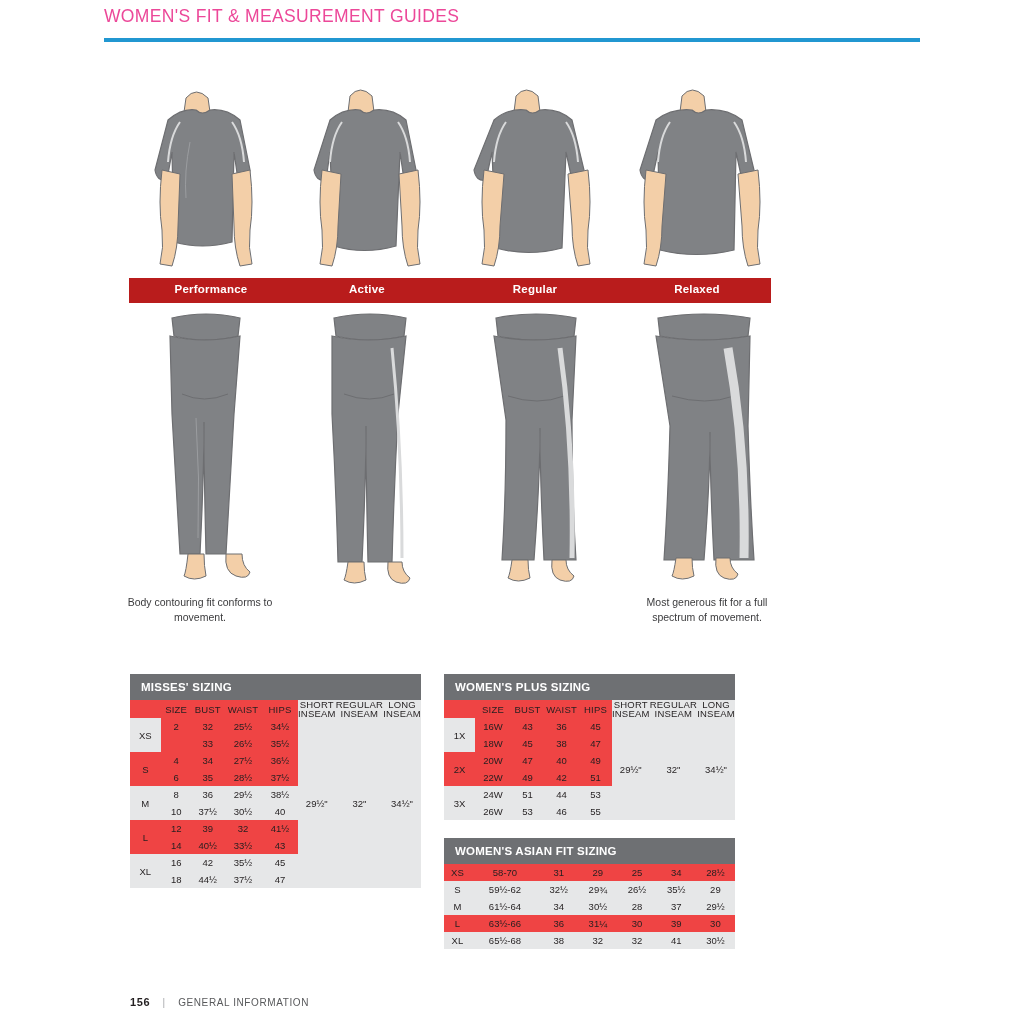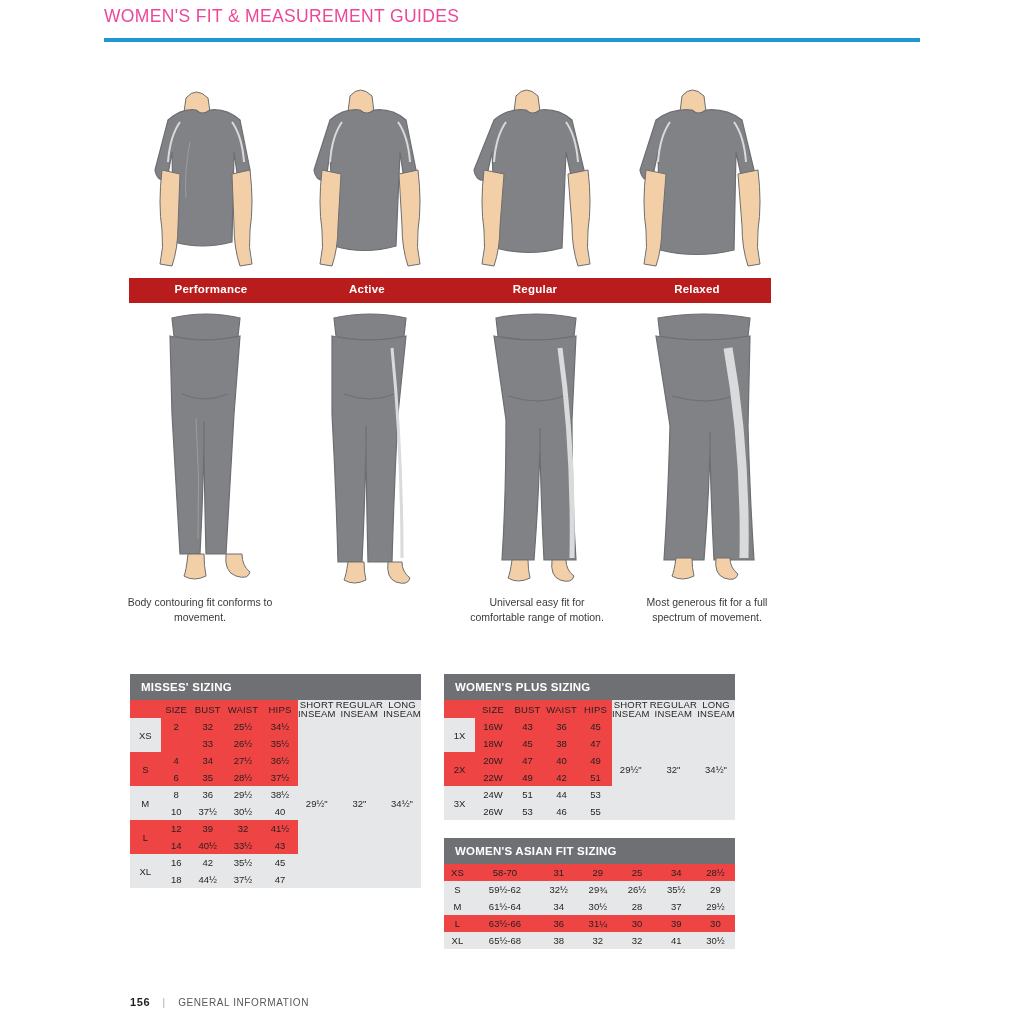--- a/index.html
+++ b/index.html
@@ -194,21 +194,20 @@
           <path d="M76 250 q-2 14 -4 18 q10 6 22 0 q-2 -8 -2 -18z" fill="#f3cfa8" stroke="#6d6e71" stroke-width="1"></path>
           <path d="M116 250 q-2 16 8 20 q12 4 14 -4 q-8 -6 -8 -16z" fill="#f3cfa8" stroke="#6d6e71" stroke-width="1"></path>
           <path d="M72 88 q34 10 62 0" fill="none" stroke="#6d6e71" stroke-width="1"></path>
           <path d="M128 40 q18 100 16 210" fill="none" stroke="#d9dadb" stroke-width="9"></path>
         </g>
       </svg>
     </div>
   </div>
 
   <div class="desc d0">Body contouring fit conforms to movement.</div>
-  <div class="desc d2">Universal easy fit for comfortable range of motion.</div>
   <div class="desc d3">Most generous fit for a full spectrum of movement.</div>
 </div>
 
 <div id="misses-table" class="tbl">
   <div class="cap">MISSES' SIZING</div>
   <table>
     <tbody>
         <tr>
       <th class="lbl-col"></th>
       <th style="width:33px">SIZE</th>

